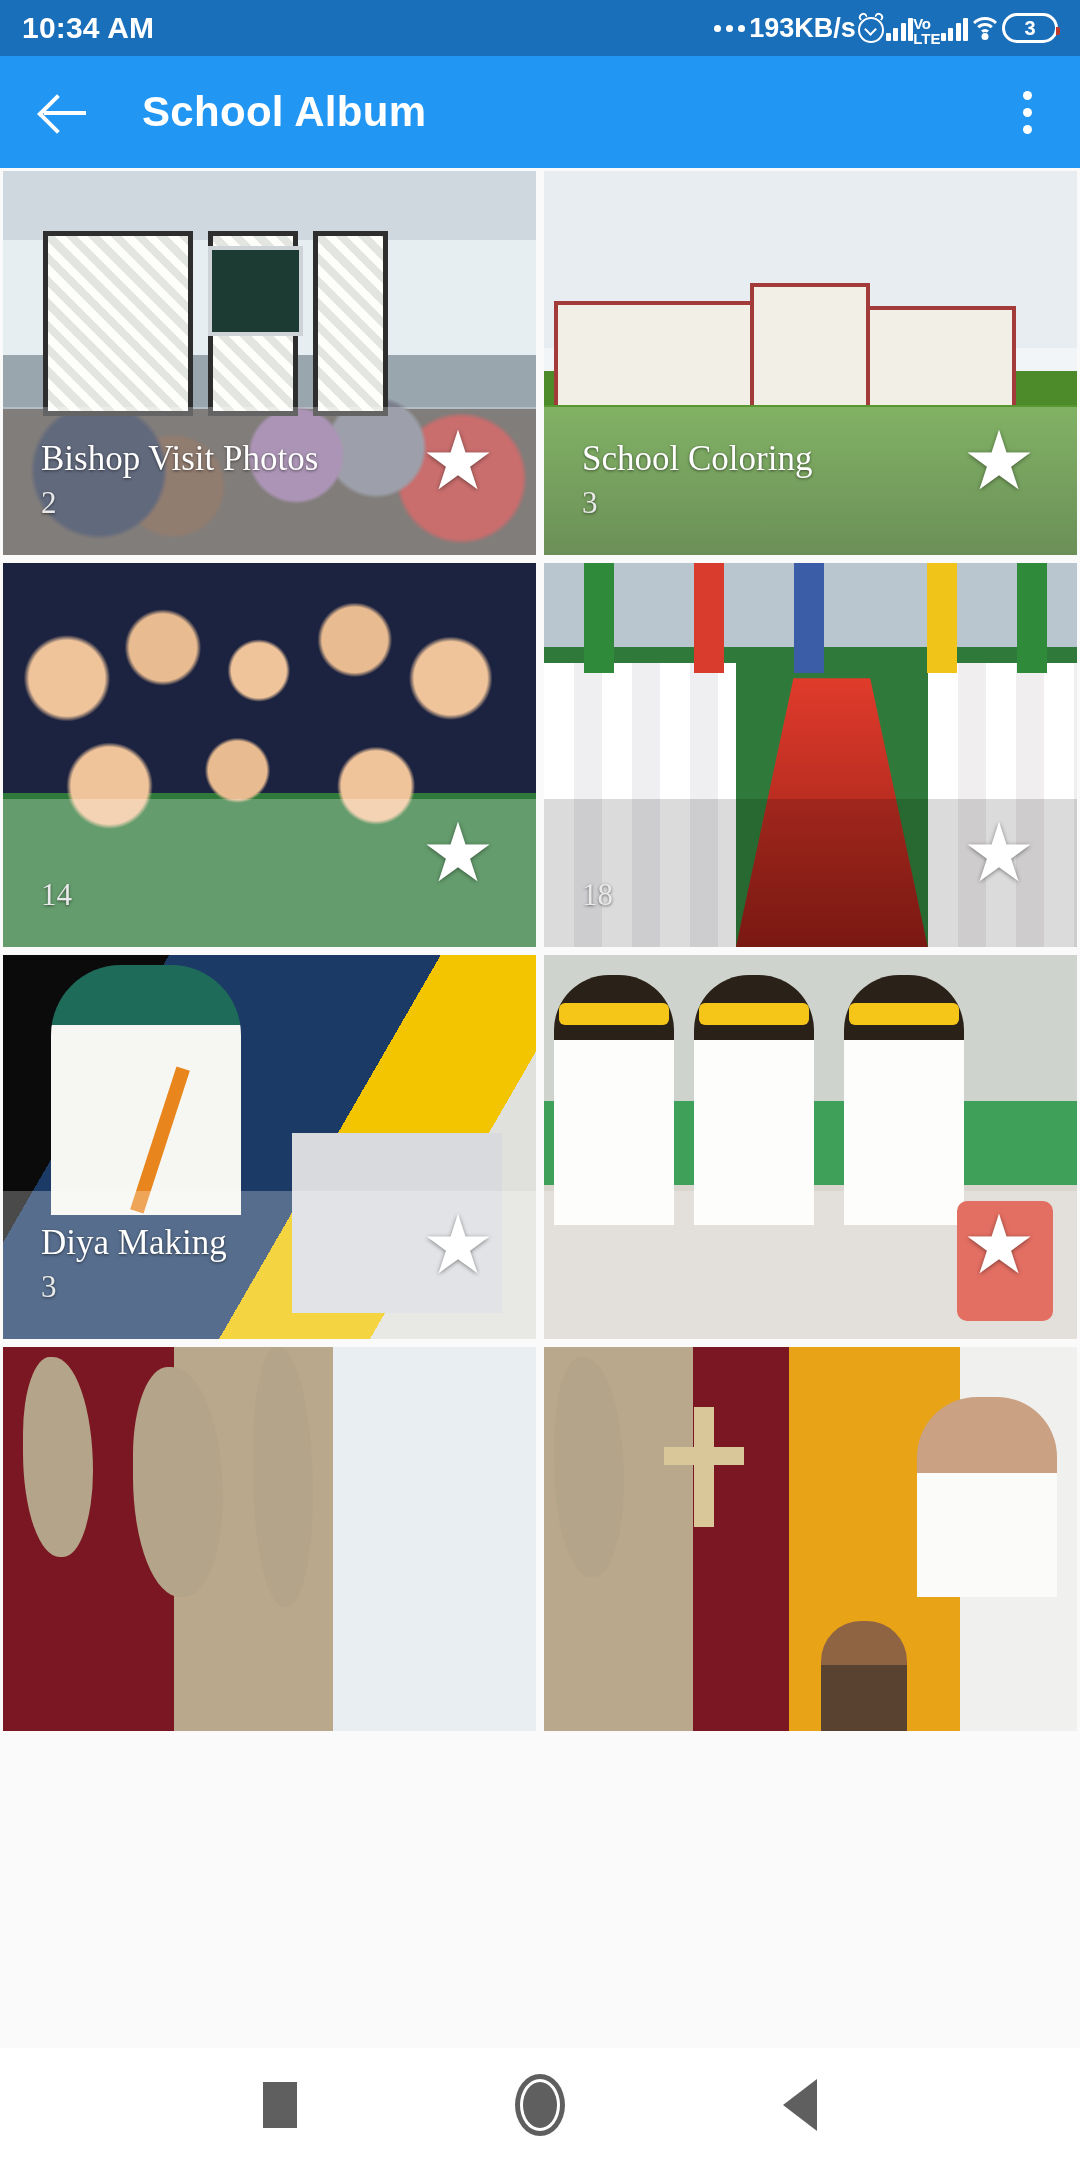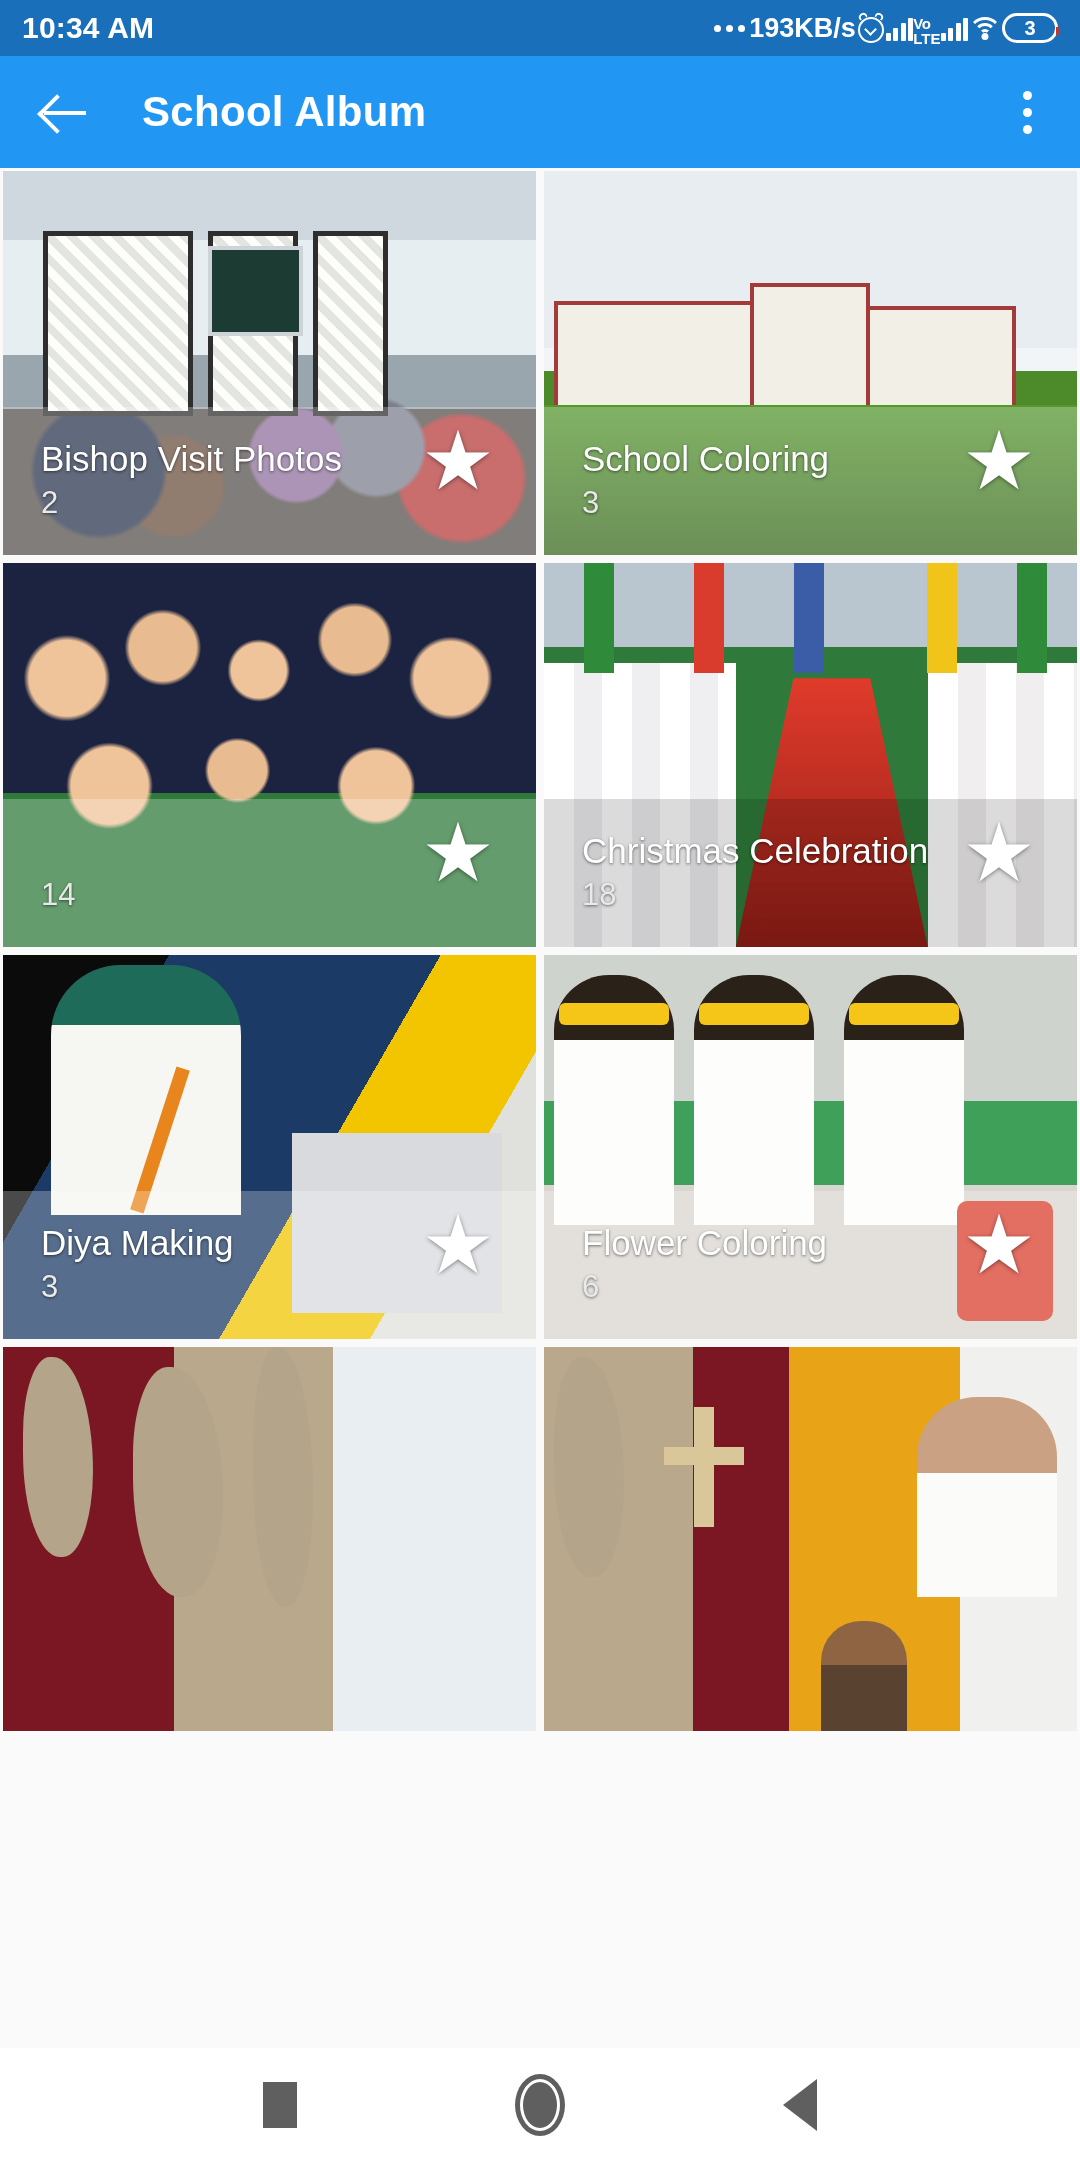--- a/index.html
+++ b/index.html
@@ -102,21 +102,21 @@
     background:#d9d9d9;
   }
   .tile .photo{ position:absolute; inset:0; }
   .tile .scrim{
     position:absolute; left:0; right:0; bottom:0; height:148px;
     background:rgba(255,255,255,0.26);
   }
   .tile .scrim.dark{ background:rgba(0,0,0,0.14); }
   .caption{
     position:absolute; left:38px; bottom:34px; right:152px;
-    color:#fff; text-shadow:0 1px 3px rgba(0,0,0,.55);
+    color:#fff; text-shadow:0 1px 3px rgba(0,0,0,.55);font-family:Liberation Serif, serif;
   }
   .caption .name{ font-size:35px; line-height:1.15; white-space:nowrap; }
   .caption .count{ font-size:31px; margin-top:6px; color:#e9e9e9; }
   .star{
     position:absolute; right:40px; bottom:52px;
     width:76px;height:74px; color:#fff; font-size:82px; line-height:.78;
     text-align:center; text-shadow:0 1px 4px rgba(0,0,0,.45);
   }
 
   
@@ -325,21 +325,20 @@
         <div class="rowL"></div>
         <div class="rowR"></div>
       <div class="flag" style="left:40px;background:#2f8a3a;"></div>
       <div class="flag" style="left:150px;background:#d93c2c;"></div>
       <div class="flag" style="left:250px;background:#3b5da8;"></div>
       <div class="flag" style="right:120px;background:#f0c419;"></div>
       <div class="flag" style="right:30px;background:#2f8a3a;"></div>
     </div>
     <div class="scrim dark"></div>
     <div class="caption">
-      <div class="name">Christmas Celebration</div>
       <div class="count">18</div>
     </div>
     <div class="star">★</div>
   </div>
 
   <div class="tile">
     <div class="photo p-diya">
       <div class="girl"></div>
         <div class="paper"></div>
         <div class="pencil"></div>
@@ -356,24 +355,20 @@
     <div class="photo p-flower">
       <div class="g" style="left:10px;"></div>
         <div class="band" style="left:15px;"></div>
       <div class="g" style="left:150px;"></div>
         <div class="band" style="left:155px;"></div>
       <div class="g" style="left:300px;"></div>
         <div class="band" style="left:305px;"></div>
       <div class="pot"></div>
     </div>
     <div class="scrim"></div>
-    <div class="caption">
-      <div class="name">Flower Coloring</div>
-      <div class="count">6</div>
-    </div>
     <div class="star">★</div>
   </div>
 
   <div class="tile">
     <div class="photo p-carving">
       <div class="c" style="left:20px;top:10px;width:70px;height:200px;"></div>
       <div class="c" style="left:130px;top:20px;width:90px;height:230px;"></div>
       <div class="c" style="left:250px;top:0px;width:60px;height:260px;"></div>
     </div>
   </div>

